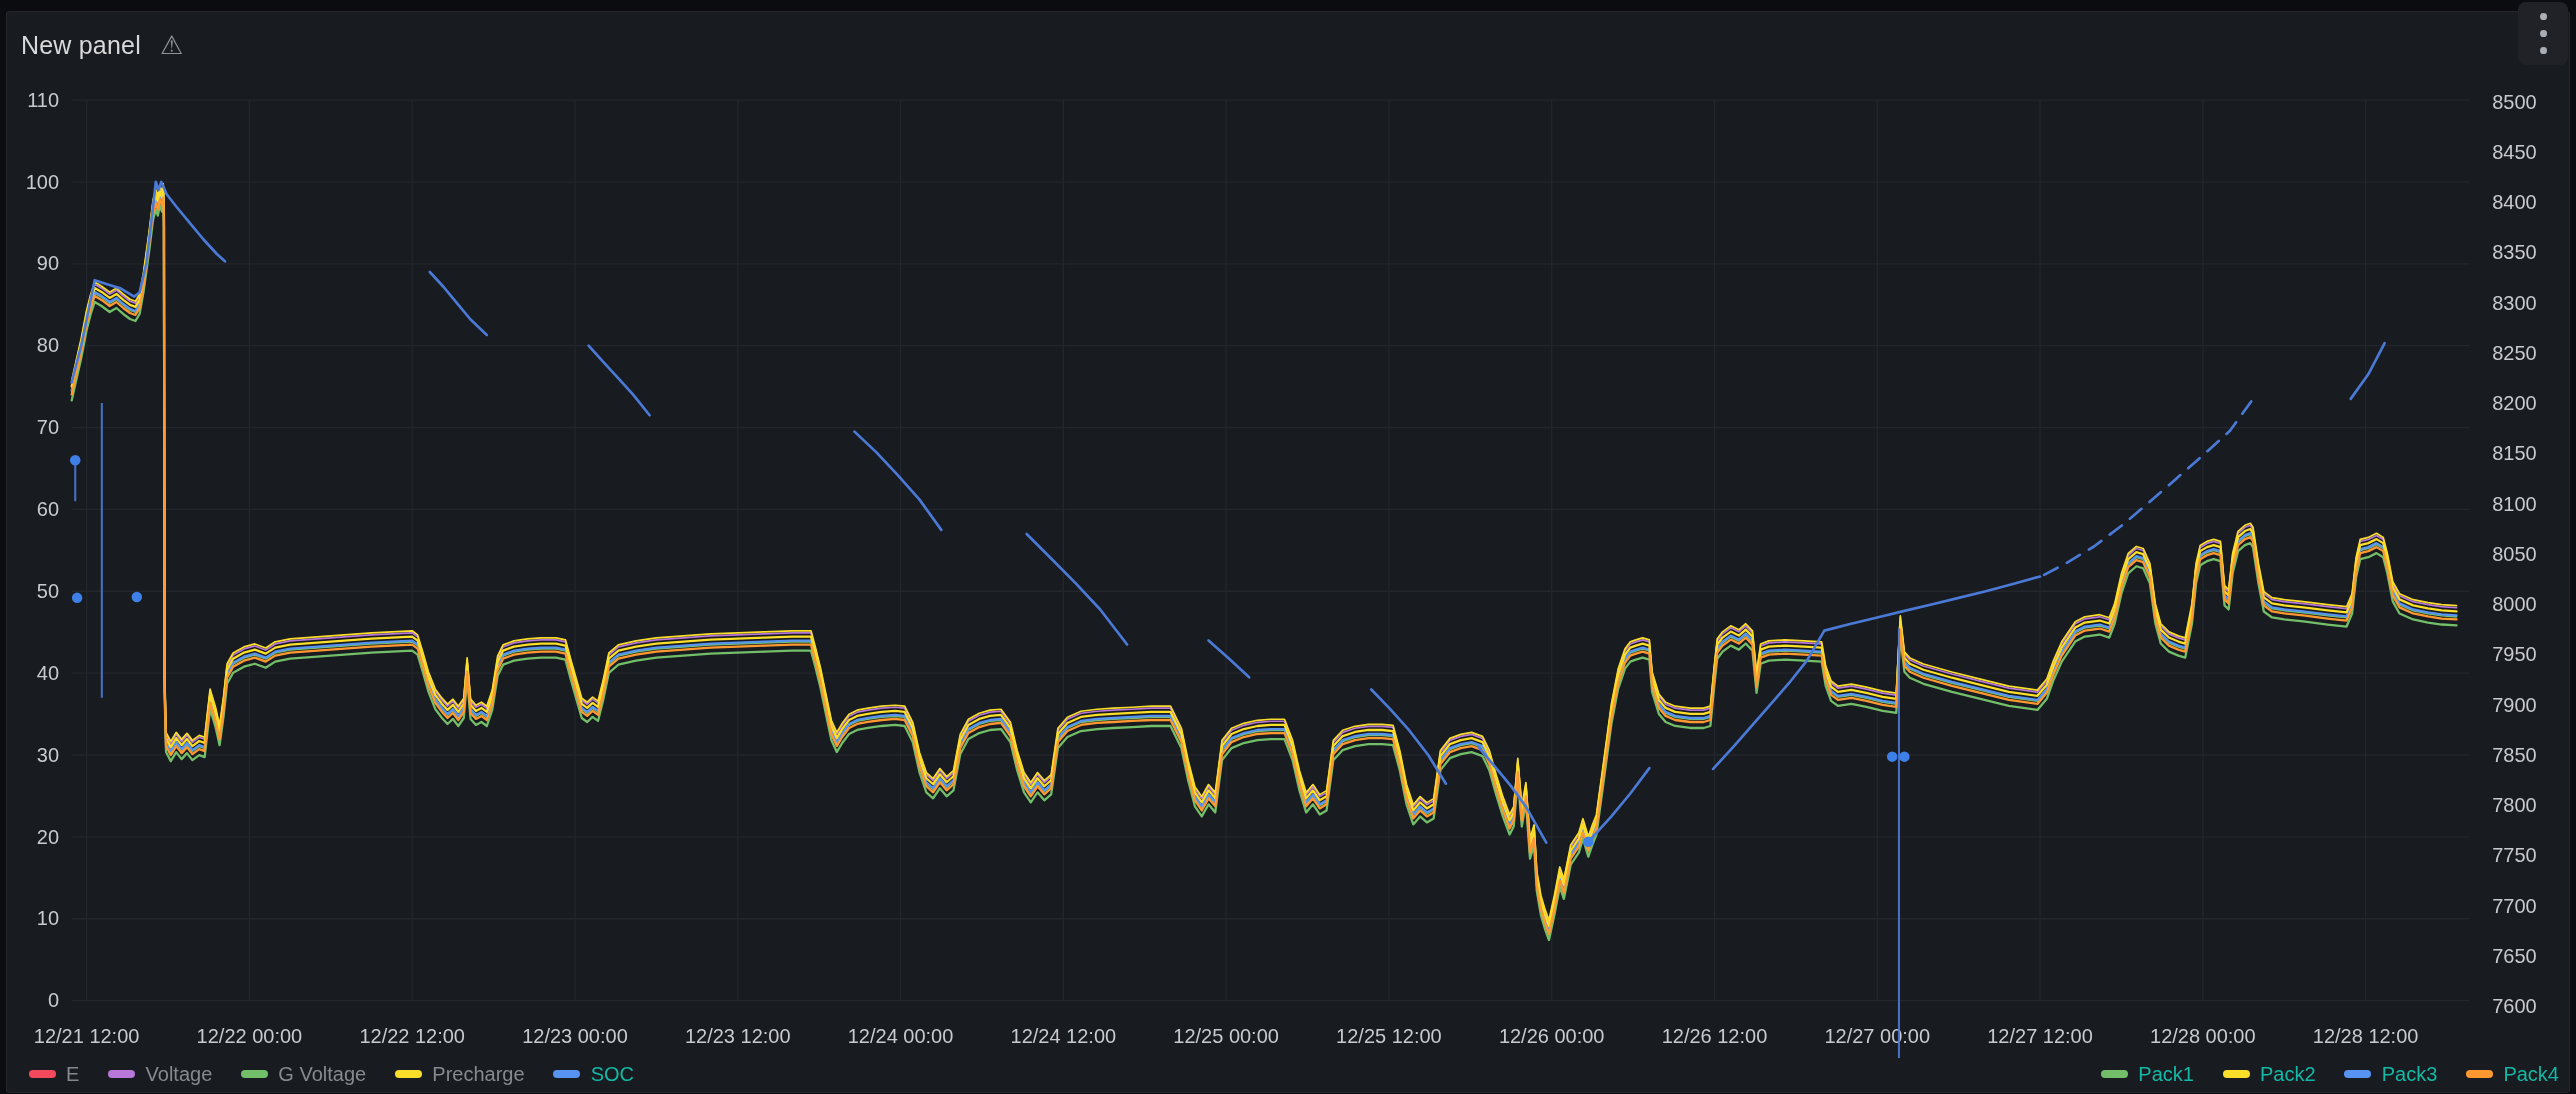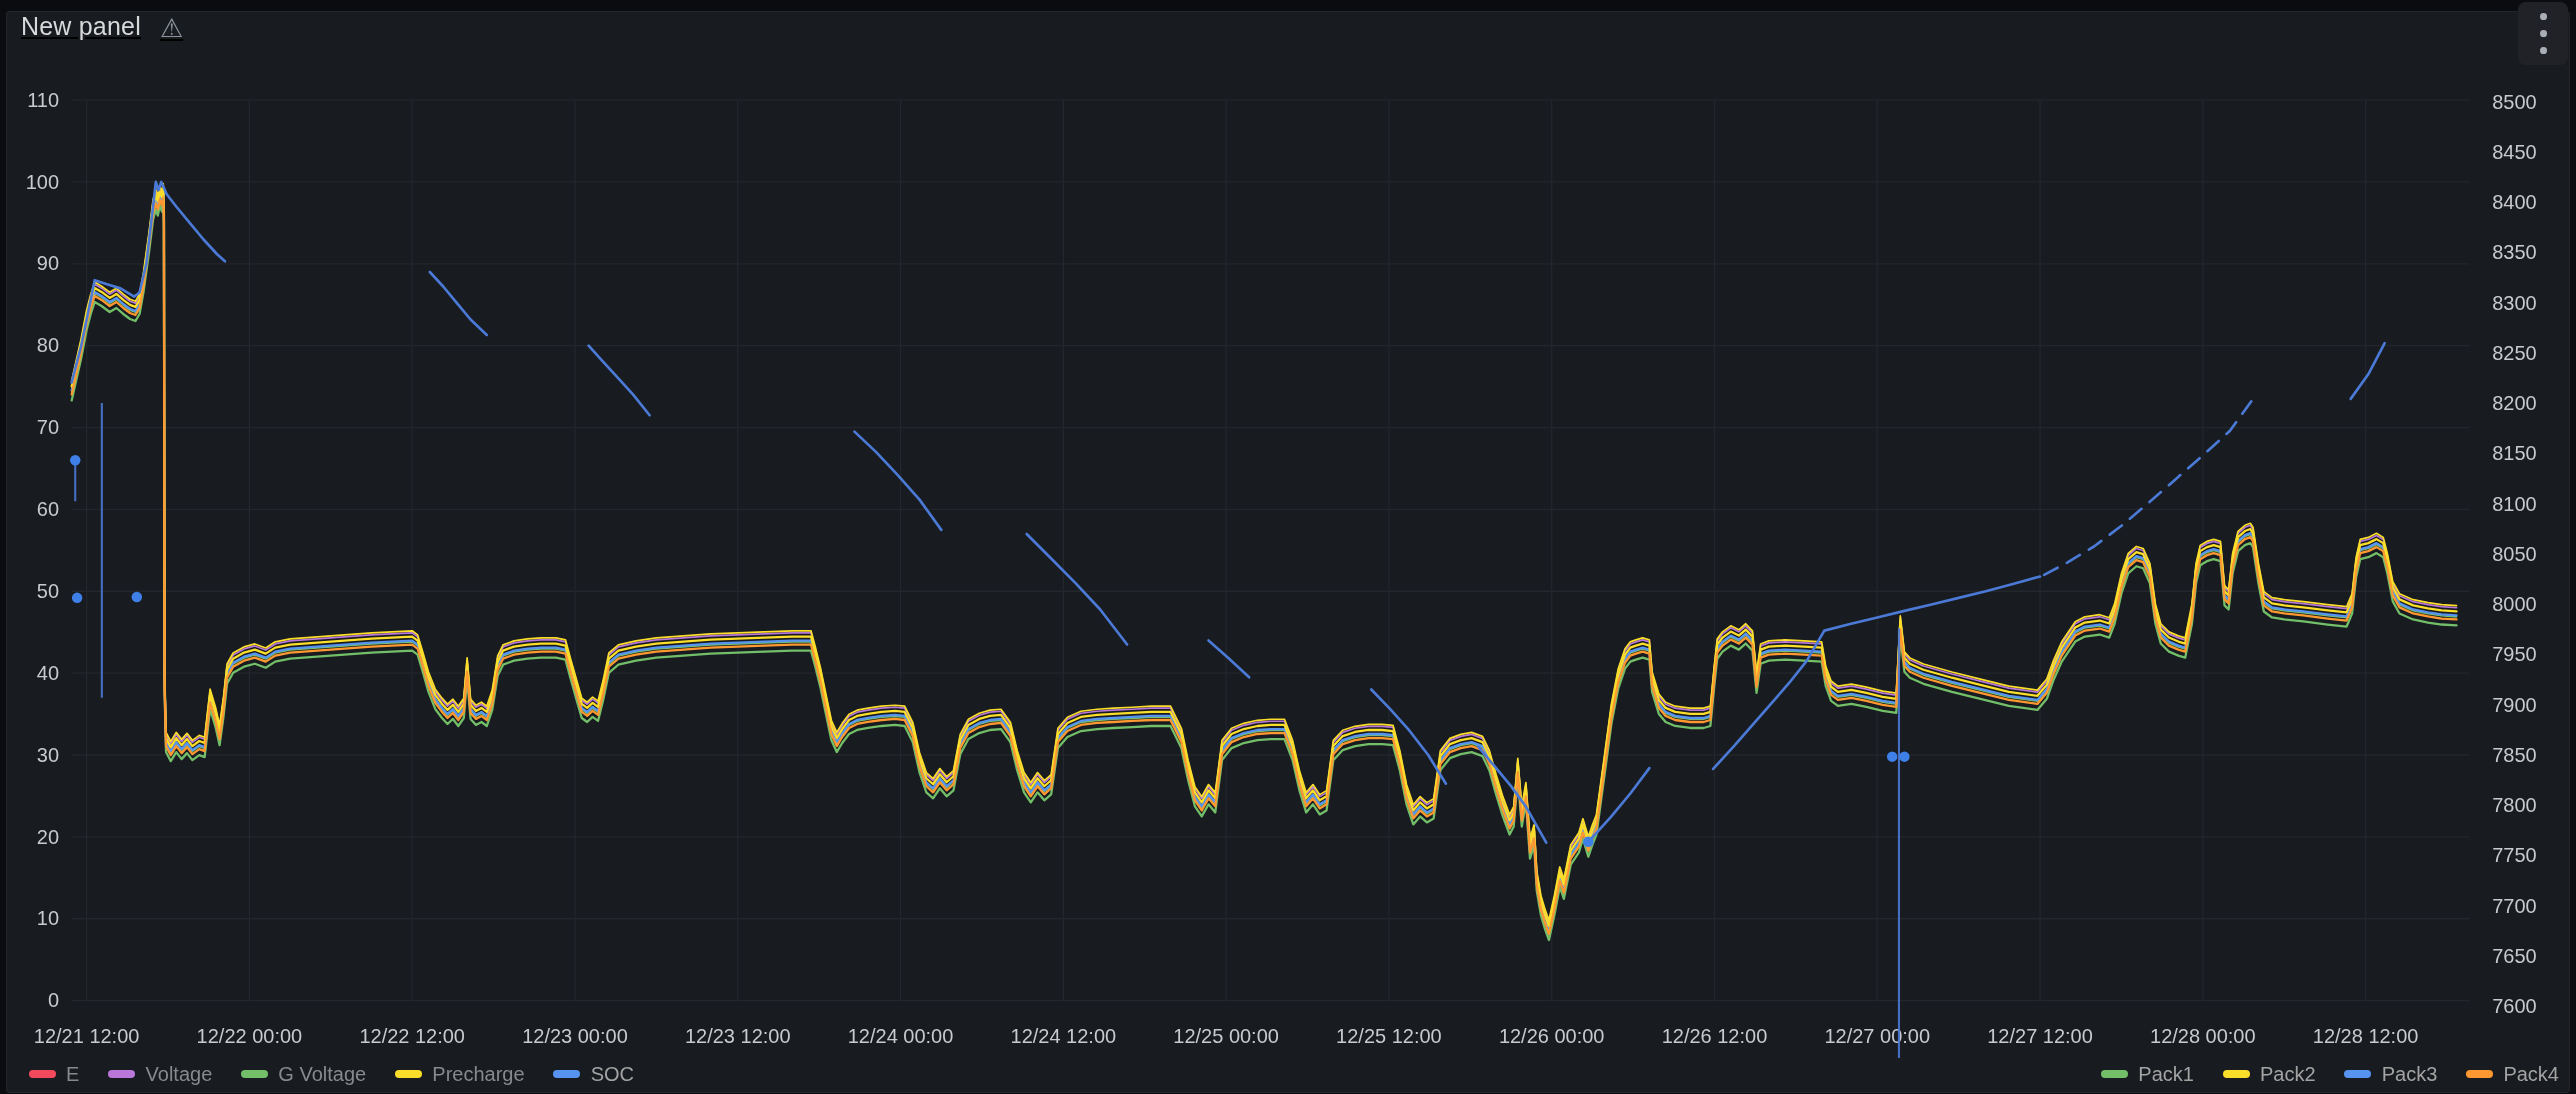--- a/index.html
+++ b/index.html
@@ -1,35 +1,35 @@
 <!DOCTYPE html>
 <html style="font-size:15.2px"><head>
 <meta charset="utf-8">
 <style>
   html,body{margin:0;padding:0;background:#0b0c0f;width:2576px;height:1095px;overflow:hidden;
     font-family:"Liberation Sans", sans-serif;}
   .page{position:relative;width:2576px;height:1095px;}
   .panel{position:absolute;left:5.7px;right:5.7px;top:11.4px;bottom:1.9px;background:#181b1f;
     border:1px solid #24262c;border-radius:2.9px;}
-  .panel-header{position:absolute;left:21px;top:3px;height:38px;display:flex;align-items:flex-end;z-index:5;text-decoration:underline;}
+  .panel-header{position:absolute;left:21px;top:26px;height:38px;display:flex;align-items:center;z-index:5;}
   .panel-title{font-size:25px;font-weight:500;color:#d8d9da;letter-spacing:0.2px;cursor:pointer;}
   .warn{margin-left:19px;font-size:26px;color:#8d939b;line-height:1;cursor:pointer;}
   .menu-btn{position:absolute;right:7.6px;top:1.9px;width:50px;height:63px;background:#202228;
     border-radius:7.6px;display:flex;align-items:center;justify-content:center;cursor:pointer;z-index:6;}
   .kebab{display:flex;flex-direction:column;gap:10.5px;}
   .kebab i{width:6.7px;height:6.7px;border-radius:50%;background:#a9adb5;display:block;}
   svg#chart{position:absolute;left:0;top:0;z-index:2;}
   svg text{font-family:"Liberation Sans", sans-serif;}
   .legend{position:absolute;bottom:9.5px;display:flex;align-items:center;gap:28.6px;z-index:5;}
   .legend-left{left:28.6px;}
   .legend-right{right:17px;}
   .legend-item{display:flex;align-items:center;gap:10.5px;font-size:20px;cursor:pointer;white-space:nowrap;}
   .legend-item .swatch{width:27px;height:8.6px;border-radius:4.8px;display:inline-block;}
   .lab-muted{color:#87898e;}
-  .lab-bright{color:#a3a3a3;text-align:right;}
+  .lab-bright{color:#14b8a6;text-align:right;}
 </style>
 </head>
 <body>
 
 <div class="page">
   <div class="panel"></div>
 
   <svg id="chart" width="2576" height="1095" viewBox="0 0 2706 1150">
       <line x1="75" y1="1051" x2="2594" y2="1051" stroke="#23262d" stroke-width="1.4"></line>
       <text x="62" y="1058" text-anchor="end" fill="#c9cace" font-size="21">0</text>

